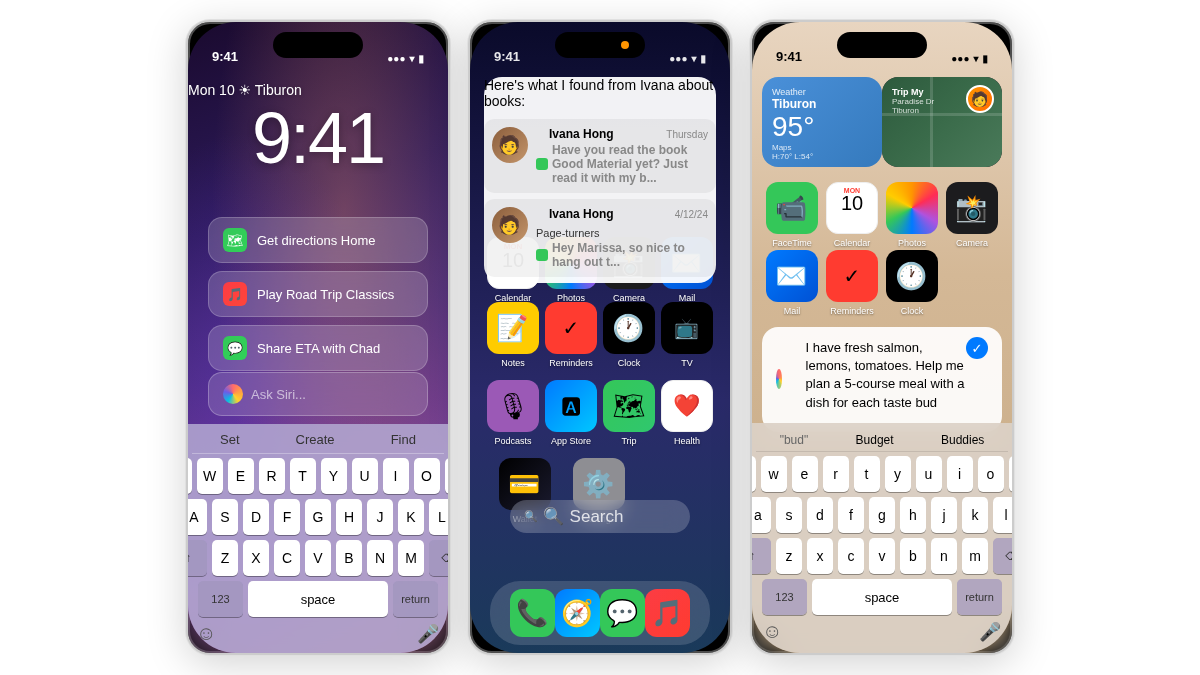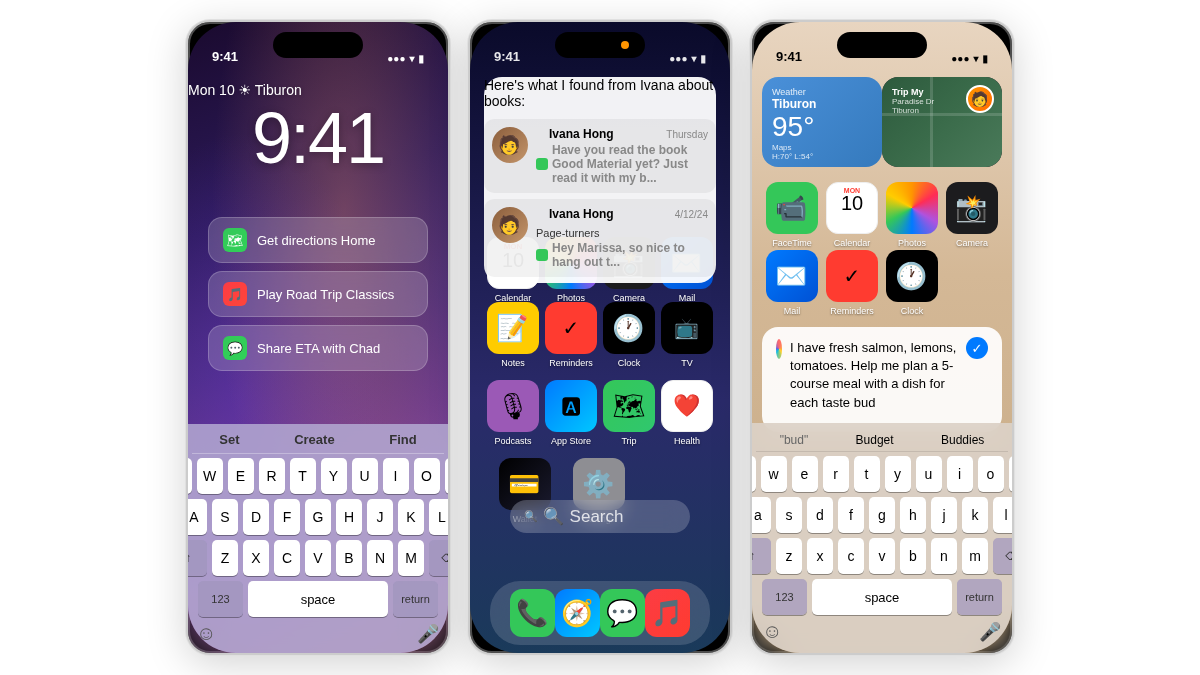--- a/index.html
+++ b/index.html
@@ -195,21 +195,21 @@
     .kb-suggestions {
       display: flex;
       justify-content: space-around;
       padding: 4px 0 6px;
       border-bottom: 1px solid rgba(255,255,255,0.3);
       margin-bottom: 4px;
     }
     .kb-sug {
       color: #333;
       font-size: 13px;
-      font-weight: 700;
+      font-weight: 400;
     }
     .kb-row {
       display: flex;
       justify-content: center;
       gap: 5px;
       margin-bottom: 5px;
     }
     .kb-key {
       background: #fff;
       border-radius: 5px;
@@ -596,20 +596,24 @@
       <div class="siri-item">
         <div class="siri-item-icon icon-music">🎵</div>
         <span>Play Road Trip Classics</span>
       </div>
       <div class="siri-item">
         <div class="siri-item-icon icon-messages">💬</div>
         <span>Share ETA with Chad</span>
       </div>
     </div>
 
+    <div class="siri-input">
+      <div class="siri-orb"></div>
+      <span class="siri-placeholder">Ask Siri...</span>
+    </div>
 
     <div class="keyboard">
       <div class="kb-suggestions">
         <span class="kb-sug">Set</span>
         <span class="kb-sug">Create</span>
         <span class="kb-sug">Find</span>
       </div>
       <div class="kb-row">
         <div class="kb-key">Q</div>
         <div class="kb-key">W</div>
@@ -867,21 +871,21 @@
         <div class="app-icon bg-clock">🕐</div>
         <span class="app-label">Clock</span>
       </div>
       <div class="app-item" style="visibility:hidden;">
         <div class="app-icon"></div>
       </div>
     </div>
 
     <div class="siri-text-card">
       <div style="display:flex;align-items:flex-start;justify-content:space-between;">
-        <div style="display:flex;align-items:flex-start;gap:4px;flex:1">
+        <div style="display:flex;align-items:center;gap:20px;flex:1">
           <div class="siri-text-orb"></div>
           <div class="siri-text-content">I have fresh salmon, lemons, tomatoes. Help me plan a 5-course meal with a dish for each taste bud</div>
         </div>
         <div class="siri-check">✓</div>
       </div>
     </div>
 
     <div class="kb3">
 
       <div class="pred-row">

